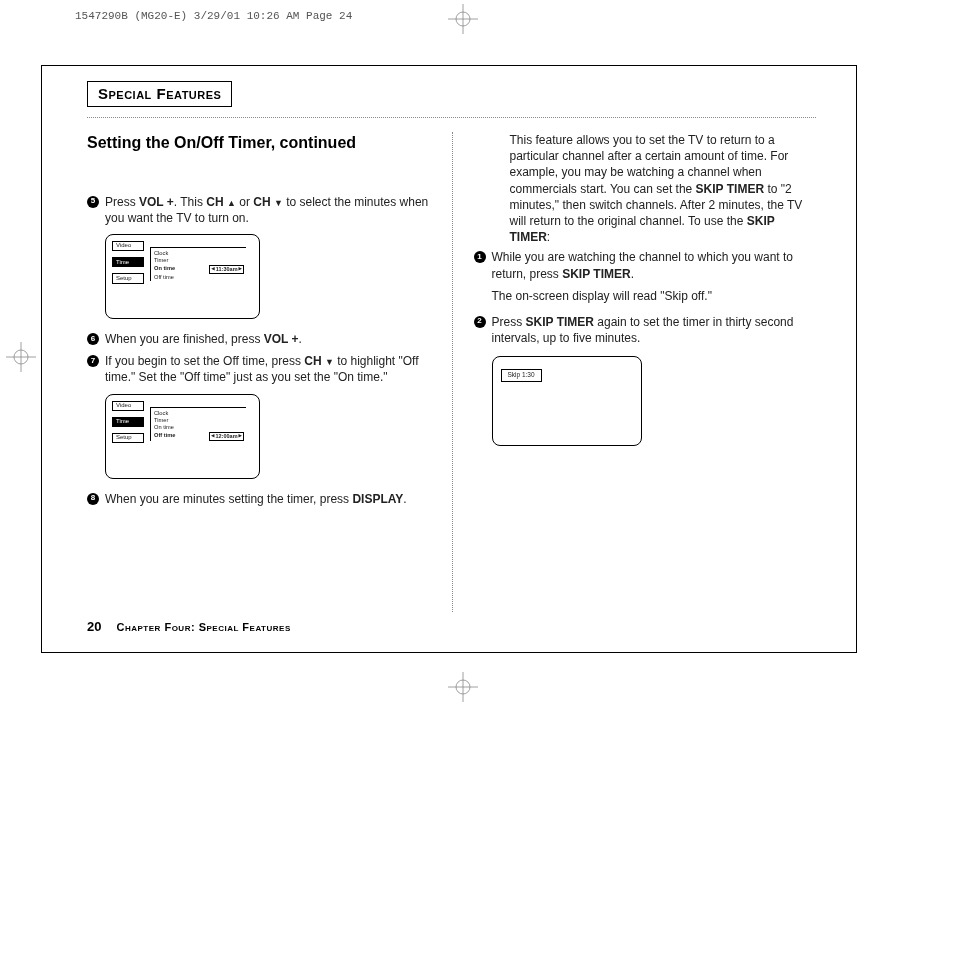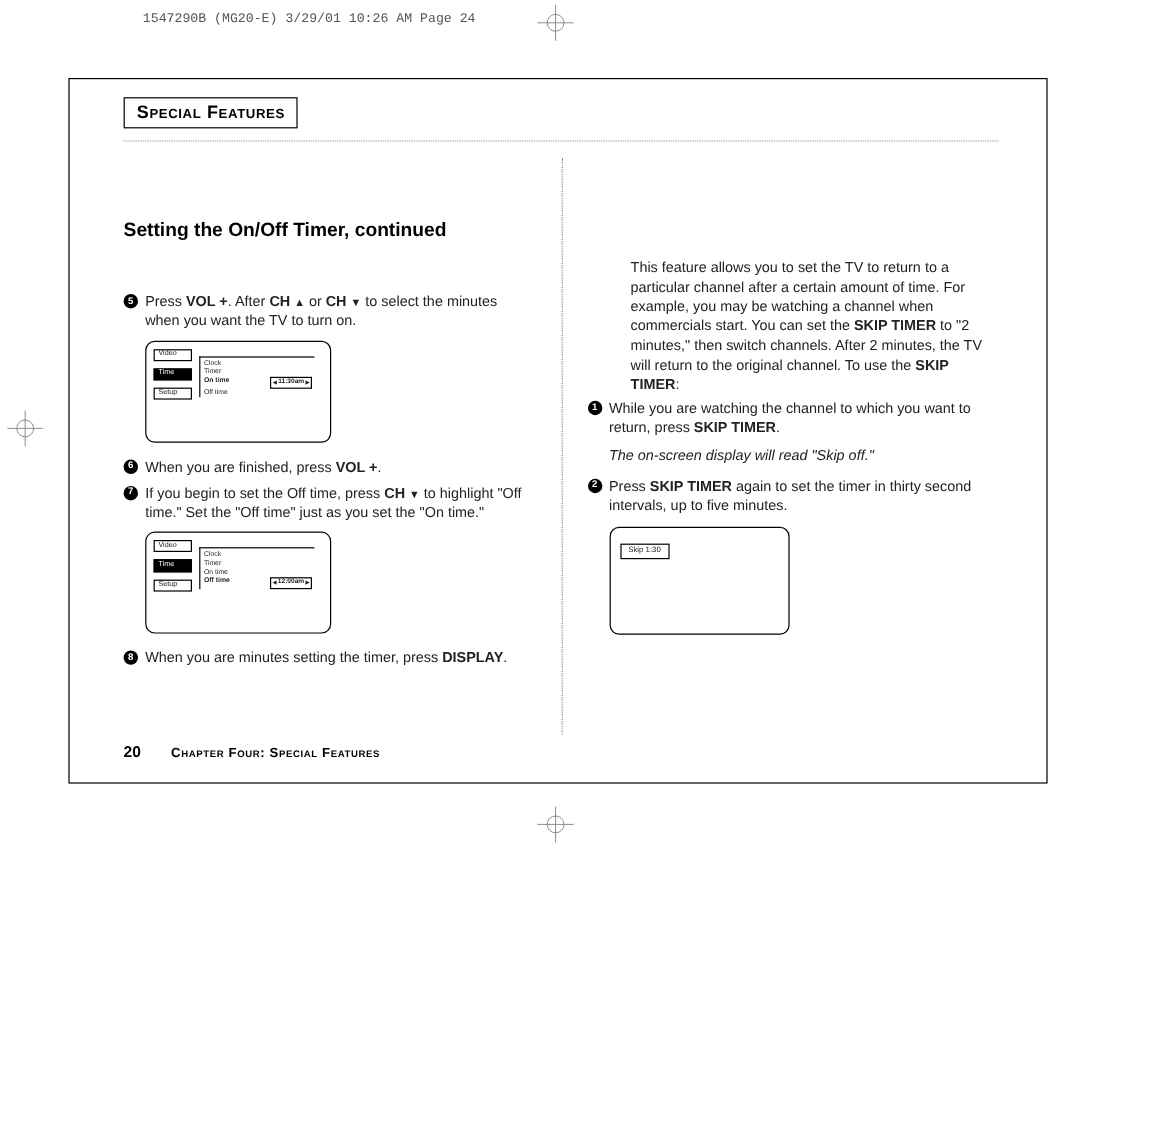--- a/index.html
+++ b/index.html
@@ -11,21 +11,20 @@
     position: relative;
     color: #000;
   }
   .slug {
     position: absolute;
     top: 10px;
     left: 75px;
     font-family: "Courier New", monospace;
     font-size: 11px;
     color: #555;
-    margin-left: 44px;
   }
   .crop-top {
     position: absolute;
     top: 4px;
     left: 448px;
     width: 30px;
     height: 30px;
   }
   .crop-top svg, .crop-center svg { overflow: visible; }
   .crop-left {
@@ -35,21 +34,21 @@
   }
   .crosshair { stroke: #888; stroke-width: 0.8; fill: none; }
   .crop-center {
     position: absolute;
     top: 672px;
     left: 448px;
   }
   .page-frame {
     position: absolute;
     top: 65px;
-    left: 57px;
+    left: 41px;
     width: 816px;
     height: 588px;
     border: 1px solid #000;
   }
   .content {
     position: absolute;
     top: 15px;
     left: 45px;
     right: 40px;
   }
@@ -69,21 +68,20 @@
     border: none;
     border-top: 1.5px dotted #888;
     margin-top: 2px;
     margin-bottom: 14px;
   }
   .columns {
     display: flex;
     gap: 0;
     position: relative;
     height: 480px;
-    align-items: center;
   }
   .col {
     width: 50%;
     font-size: 12px;
     line-height: 1.35;
     color: #222;
   }
   .col.left { padding-right: 22px; }
   .col.right { padding-left: 22px; }
   .vdivider {
@@ -186,25 +184,24 @@
     padding: 1px 6px;
     display: inline-block;
   }
 
   .footer {
     position: absolute;
     bottom: 18px;
     left: 45px;
     font-size: 11px;
   }
-  .footer .pg { font-weight: bold; font-size: 13px; margin-right: 22px; }
+  .footer .pg { font-weight: bold; font-size: 13px; margin-right: 12px; }
   .footer .chap { font-variant: small-caps; letter-spacing: 0.5px; font-weight: bold; }
   .step-block { margin-bottom: 4px; margin-left: 36px; }
   .indent-ital {
-    font-style: italic;
     margin-left: 18px;
     margin-bottom: 10px;
     display: block;
   }
 </style>
 </head>
 <body>
 
 <div class="slug">1547290B (MG20-E)  3/29/01 10:26 AM  Page 24</div>
 
@@ -239,21 +236,21 @@
 
     <div class="columns">
       <div class="vdivider"></div>
 
       <div class="col left">
         <h2 class="subhead">Setting the On/Off Timer, continued</h2>
 
         <div class="step">
           <span class="circ">5</span>
           <p>
-            <span>Press </span><b>VOL +</b><span>. After </span><b>CH </b><span class="tri-up"></span><span> or </span><b>CH </b><span class="tri-down"></span><span> to select the minutes when you want the TV to turn on.</span>
+            <span>Press </span><b>VOL +</b><span>. This </span><b>CH </b><span class="tri-up"></span><span> or </span><b>CH </b><span class="tri-down"></span><span> to select the minutes when you want the TV to turn on.</span>
           </p>
         </div>
 
         <div class="tv-box">
           <div class="tv-stack">
             <span class="tv-menu-tab">Video</span>
             <span class="tv-menu-tab filled">Time</span>
             <span class="tv-menu-tab">Setup</span>
           </div>
           <div class="tv-submenu">

